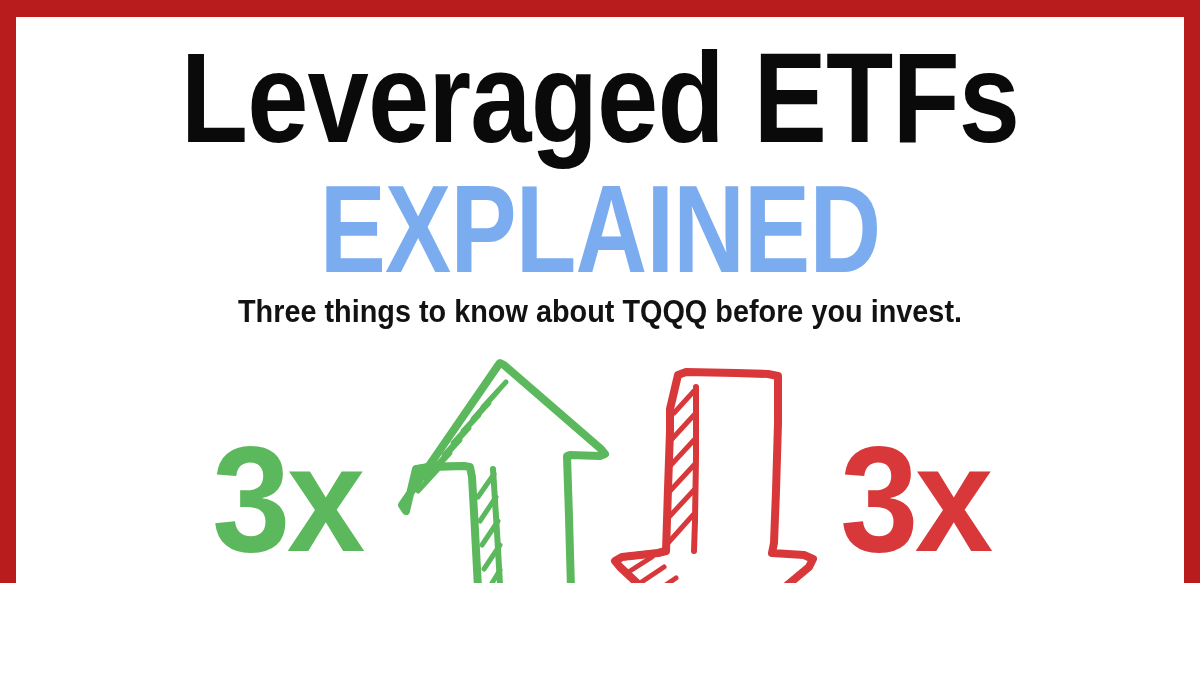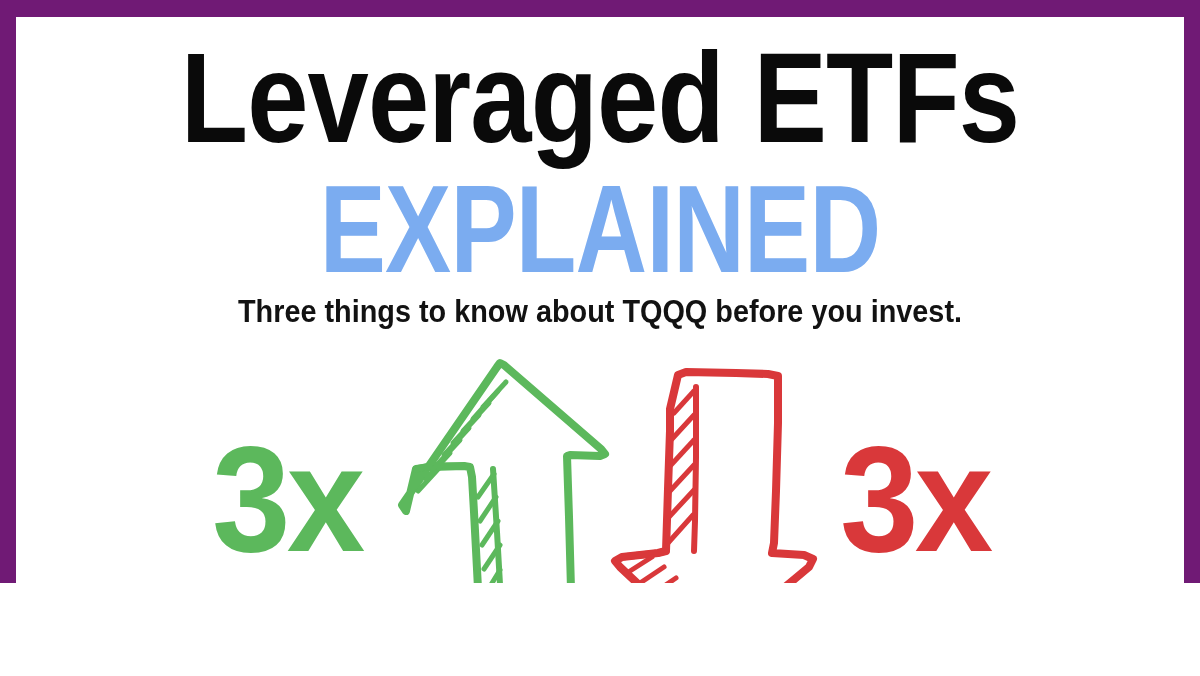--- a/index.html
+++ b/index.html
@@ -5,21 +5,21 @@
   html, body {
     margin: 0;
     padding: 0;
     background: #ffffff;
   }
   #canvas {
     position: relative;
     width: 1200px;
     height: 583px;
     overflow: hidden;
-    background: #701a75;
+    background: #b91c1c;
     font-family: "Liberation Sans", sans-serif;
     -webkit-font-smoothing: antialiased;
   }
   #inner {
     position: absolute;
     left: 16px;
     top: 17px;
     width: 1168px;
     height: 642px;
     background: #ffffff;

